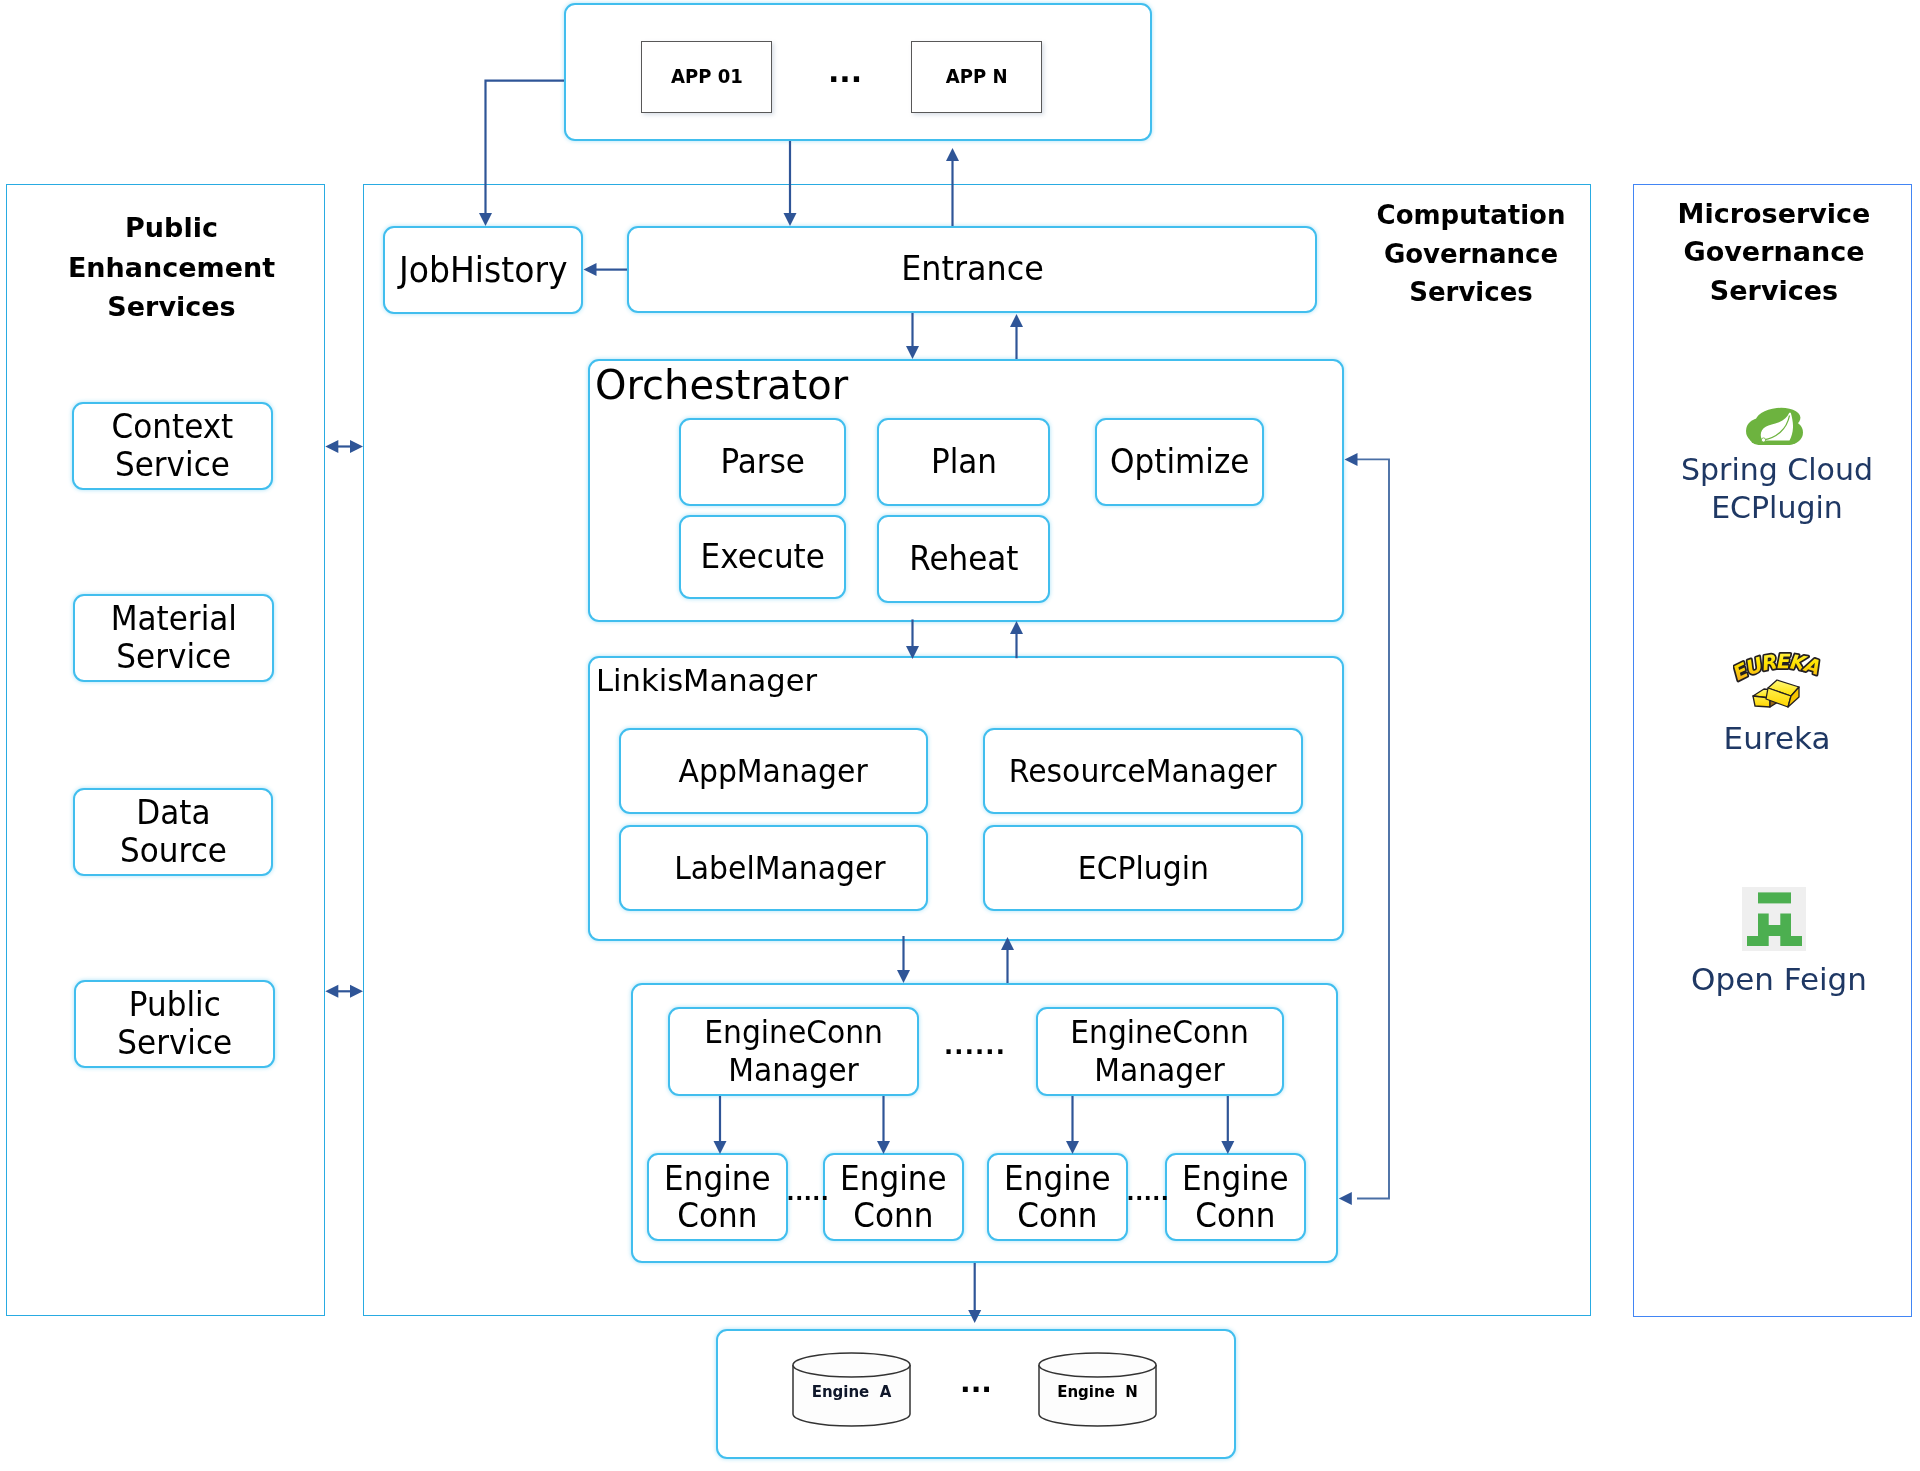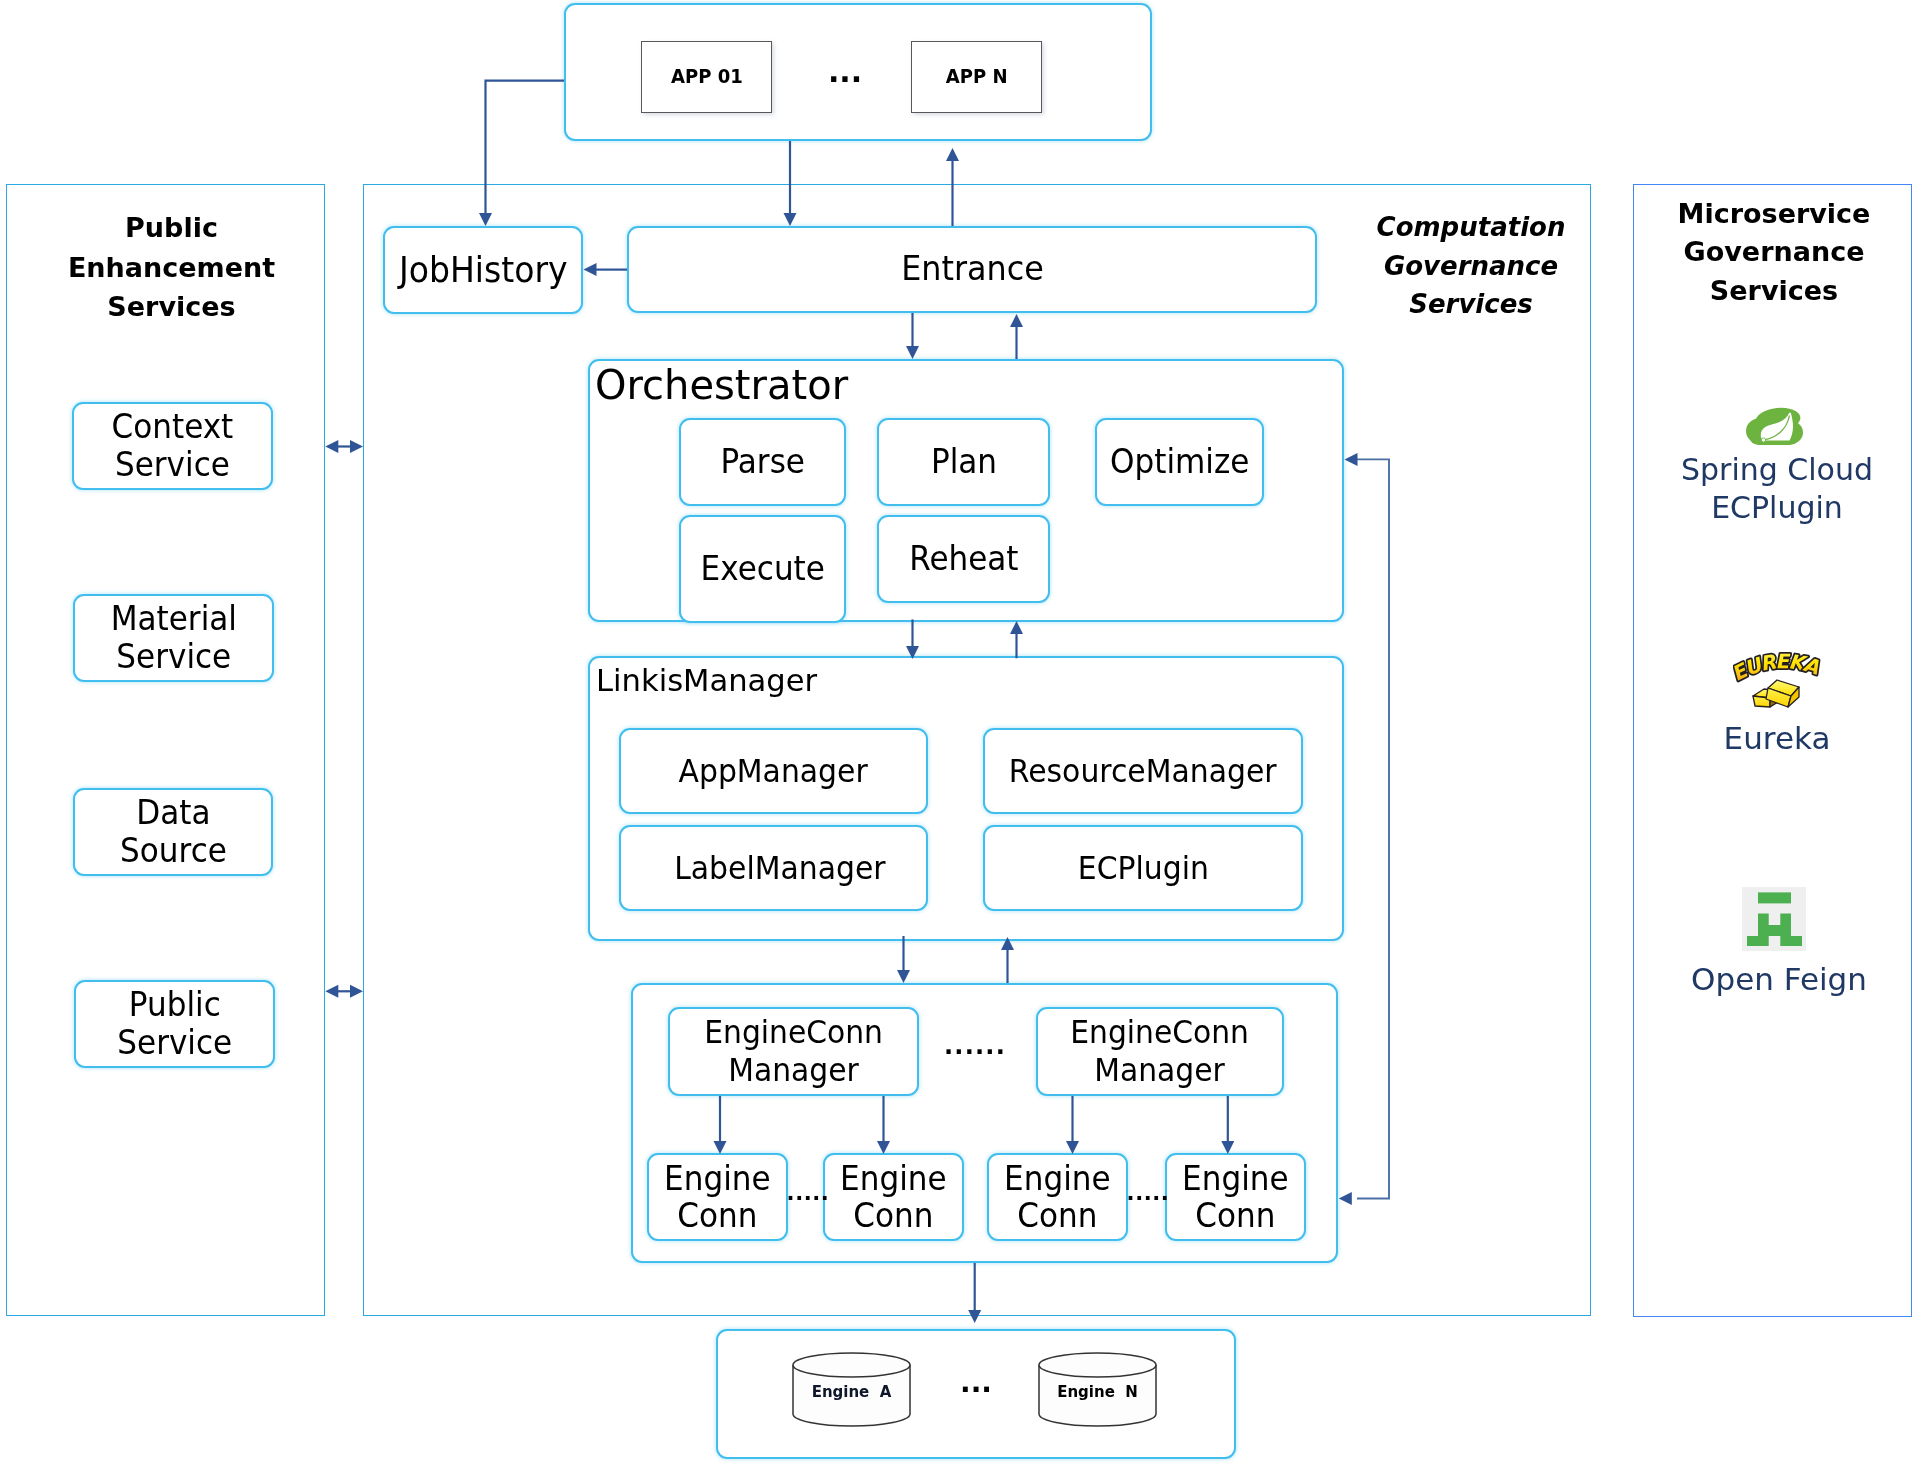--- a/index.html
+++ b/index.html
@@ -21,21 +21,21 @@
 </head>
 <body>
 
 <div class="stage">
 <div class="panel" style="left:6px;top:184px;width:319px;height:1132px;"></div>
 <div class="panel" style="left:363px;top:184px;width:1228px;height:1132px;"></div>
 <div class="panel blue" style="left:1633px;top:184px;width:279px;height:1133px;"></div>
 <div class="ptitle" style="left:18px;top:208px;width:307px;font-size:27px;line-height:39.5px;">Public
 Enhancement
 Services</div>
-<div class="ptitle" style="left:1360px;top:208px;width:222px;font-size:26px;line-height:38.6px;font-style:italic;">Computation
+<div class="ptitle" style="left:1360px;top:196px;width:222px;font-size:26px;line-height:38.6px;">Computation
 Governance
 Services</div>
 <div class="ptitle" style="left:1640px;top:194.5px;width:268px;font-size:27px;line-height:38.7px;">Microservice
 Governance
 Services</div>
 <div class="rb" style="left:564px;top:3px;width:588px;height:138px;"></div>
 <div class="rb ctr" style="left:641px;top:41px;width:131px;height:72px;border:1.5px solid #585858;border-radius:0;box-shadow:2px 2px 4px rgba(120,140,170,0.28);font-weight:bold;">
       <span class="tx" style="font-size:19.1px;line-height:1.094;transform:scaleX(0.945);">APP 01</span>
     </div>
 <div class="rb ctr" style="left:911px;top:41px;width:131px;height:72px;border:1.5px solid #585858;border-radius:0;box-shadow:2px 2px 4px rgba(120,140,170,0.28);font-weight:bold;">
@@ -68,21 +68,21 @@
 <div class="boxtitle" style="left:595px;top:362px;font-size:40px;">Orchestrator</div>
 <div class="rb ctr" style="left:679px;top:418px;width:167px;height:88px;">
       <span class="tx" style="font-size:32.9px;line-height:1.094;transform:scaleX(0.945);">Parse</span>
     </div>
 <div class="rb ctr" style="left:877px;top:418px;width:173px;height:88px;">
       <span class="tx" style="font-size:32.9px;line-height:1.094;transform:scaleX(0.945);">Plan</span>
     </div>
 <div class="rb ctr" style="left:1095px;top:418px;width:169px;height:88px;">
       <span class="tx" style="font-size:32.9px;line-height:1.094;transform:scaleX(0.945);">Optimize</span>
     </div>
-<div class="rb ctr" style="left:679px;top:515px;width:167px;height:108px;">
+<div class="rb ctr" style="left:679px;top:515px;width:167px;height:84px;">
       <span class="tx" style="font-size:32.9px;line-height:1.094;transform:scaleX(0.945);">Execute</span>
     </div>
 <div class="rb ctr" style="left:877px;top:515px;width:173px;height:88px;">
       <span class="tx" style="font-size:32.9px;line-height:1.094;transform:scaleX(0.945);">Reheat</span>
     </div>
 <div class="rb" style="left:588px;top:656px;width:756px;height:285px;"></div>
 <div class="boxtitle" style="left:596px;top:663px;font-size:30.6px;">LinkisManager</div>
 <div class="rb ctr" style="left:619px;top:728px;width:309px;height:86px;">
       <span class="tx" style="font-size:31.6px;line-height:1.094;transform:scaleX(0.945);">AppManager</span>
     </div>

